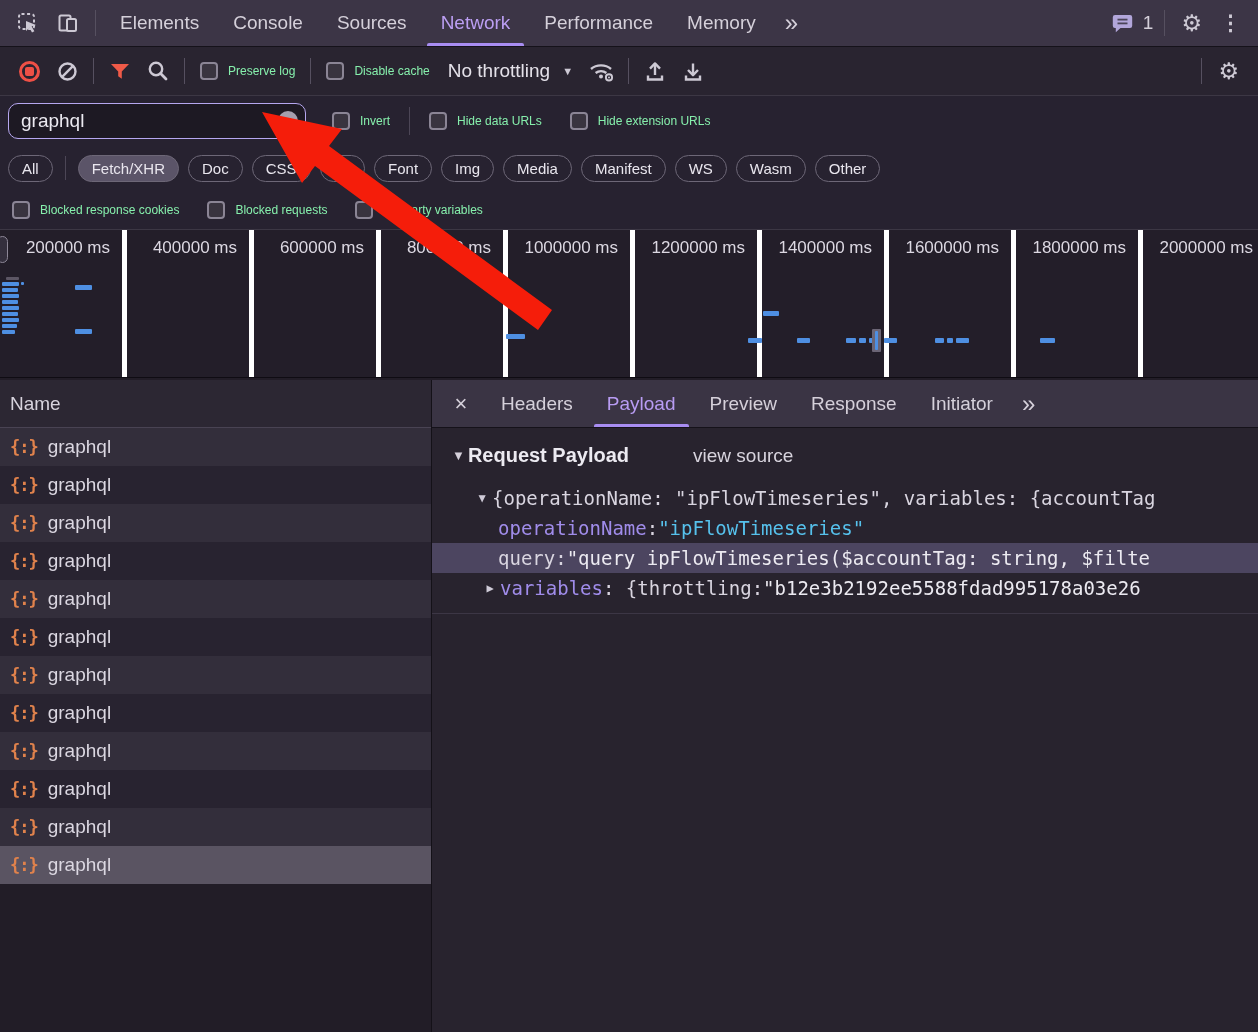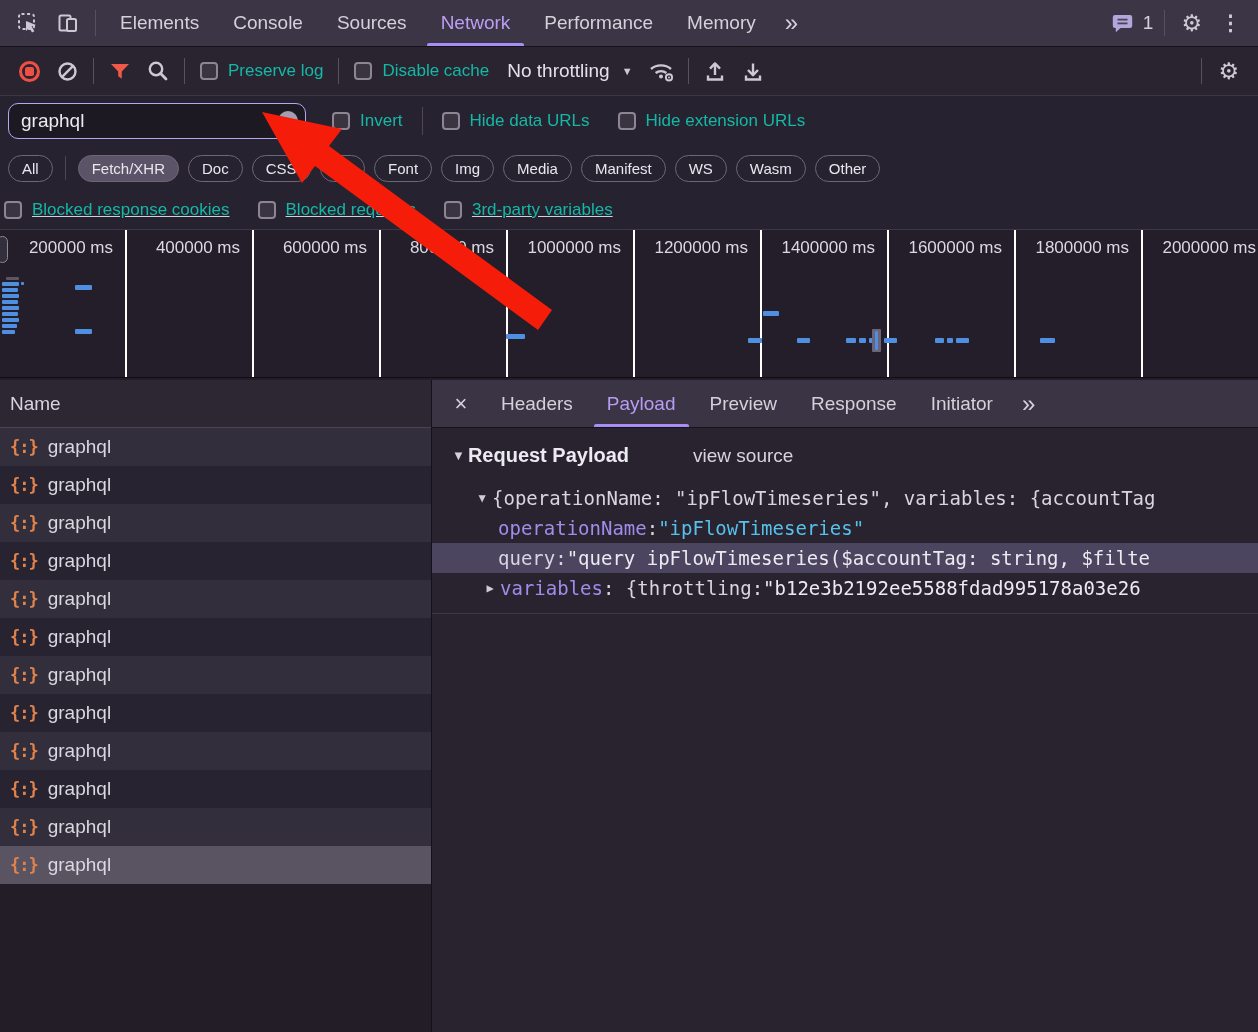--- a/index.html
+++ b/index.html
@@ -27,47 +27,47 @@
   .glyph-btn { font-size:23px; color:#cdc9d4; padding:0 9px; display:flex; align-items:center; }
   .kebab { font-weight:bold; font-size:21px; letter-spacing:0; }
 
   
   .toolbar { height:49px; background:#292430; display:flex; align-items:center; padding:0 10px;
              border-bottom:1px solid #3c3744; position:relative; z-index:2; }
   .icon-btn { width:38px; height:36px; display:flex; align-items:center; justify-content:center; flex:none; }
   .rec-outer { width:21px; height:21px; border:3px solid #ef5046; border-radius:50%; display:flex; align-items:center; justify-content:center; }
   .rec-inner { width:9px; height:9px; background:#ef5046; border-radius:2px; }
   .cb { width:18px; height:18px; border:2px solid #8b8595; border-radius:4px; background:#39343f; flex:none; }
-  .cb-item { display:flex; align-items:center; gap:10px; font-size:17px; color:#14b8a6; white-space:nowrap; }
+  .cb-item { display:flex; align-items:center; gap:10px; font-size:12px; color:#86efac; white-space:nowrap; }
   .throttle { display:flex; align-items:center; gap:12px; font-size:19px; color:#e4e1e9; padding:0 10px; }
   .dd-caret { font-size:11px; color:#cdc9d4; }
   .spacer { flex:1; }
 
   
   .filterrow { height:50px; background:#272230; display:flex; align-items:center; padding:0 8px; position:relative; z-index:2; }
   .filter-wrap { position:relative; width:298px; height:36px; margin-right:26px; flex:none; }
   .filter-input { position:absolute; inset:0; background:#1d1923; border:1.5px solid #b6a7f0; border-radius:10px;
                   color:#eceaf1; font-size:19px; font-family:"Liberation Sans",sans-serif; padding:0 36px 0 12px; outline:none; width:100%; }
   .clear-btn { position:absolute; right:8px; top:8px; width:20px; height:20px; border-radius:50%; background:#a49fae;
                color:#262230; display:flex; align-items:center; justify-content:center; font-size:15px; font-weight:bold; line-height:1; }
   .vdiv2 { width:1px; height:28px; background:#4c4656; margin:0 19px; flex:none; }
 
   
   .chiprow { height:44px; background:#272230; display:flex; align-items:center; padding:0 8px; gap:9px; position:relative; z-index:2; }
   .chip { padding:4px 13px; border:1.5px solid #6d6777; border-radius:14px; font-size:15px; color:#e9e6ee; white-space:nowrap; }
   .chip.sel { background:#5b5468; }
   .chip-div { width:1px; height:24px; background:#4c4656; margin:0 3px; }
 
   
-  .blockedrow { height:40px; background:#272230; display:flex; align-items:center; padding:0 4px; gap:28px;
-                border-bottom:1px solid #3c3744; position:relative; z-index:2;text-decoration:underline; }
+  .blockedrow { height:40px; background:#272230; display:flex; align-items:center; padding:0 12px; gap:28px;
+                border-bottom:1px solid #3c3744; position:relative; z-index:2; }
 
   
   .timeline { height:148px; width:1272px; background:#231e29; position:relative; display:flex; border-bottom:1px solid #0f0c13; }
-  .tl-col { width:127px; flex:none; border-right:2px solid #ffffff; padding:8px 12px 0 0; font-size:17px;
+  .tl-col { width:127px; flex:none; border-right:5px solid #ffffff; padding:8px 12px 0 0; font-size:17px;
             color:#dcd8e2; text-align:right; white-space:nowrap; overflow:hidden; }
   .tl-marks { position:absolute; inset:0; pointer-events:none; }
   .tl-mark { position:absolute; border-radius:1px; }
   .tl-pill { position:absolute; left:-3px; top:6px; width:11px; height:27px; background:#342f3d;
              border:1.5px solid #8d8797; border-radius:6px; }
 
   
   .split { position:absolute; top:380px; left:0; right:0; bottom:0; display:flex; }
   .left-panel { width:432px; flex:none; background:#221d27; border-right:1px solid #141118; display:flex; flex-direction:column; }
   .name-header { height:48px; line-height:47px; padding-left:10px; font-size:19px; color:#d7d3dd; background:#2c2733;

